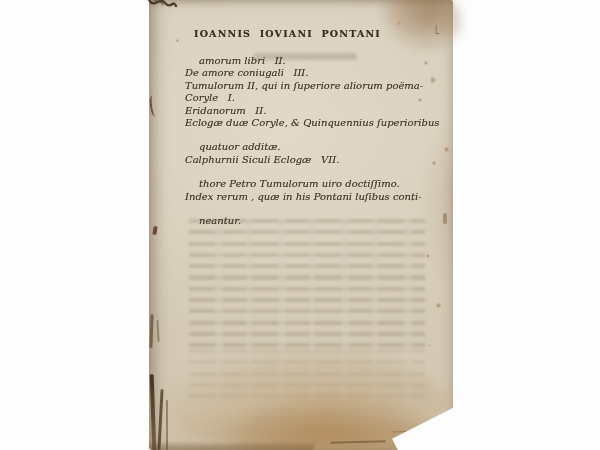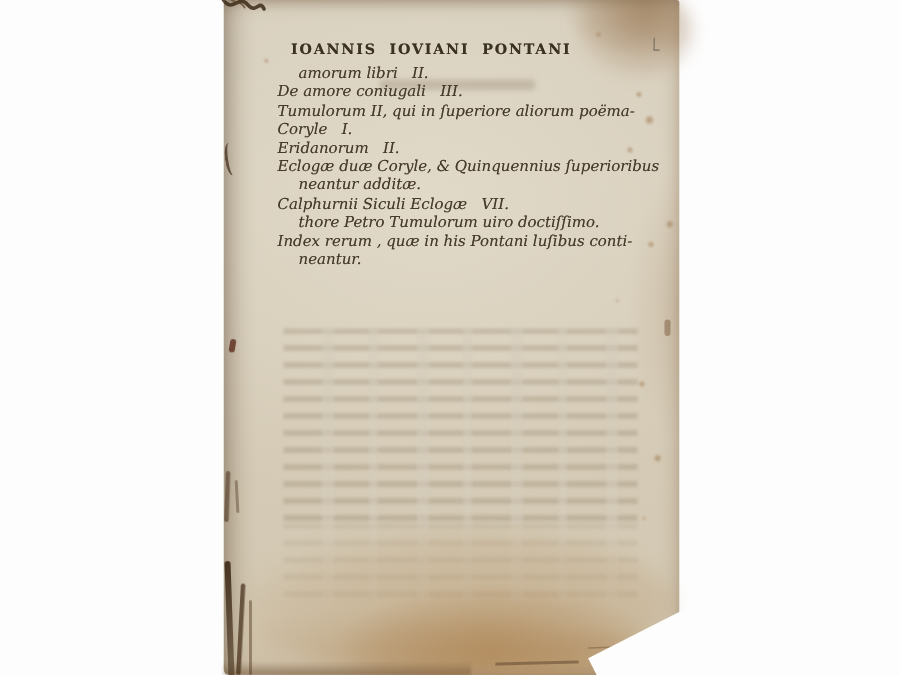--- a/index.html
+++ b/index.html
@@ -43,30 +43,30 @@
     color:#453a2b;
     text-shadow:0 0 .4px rgba(60,45,30,.55);
   }
   .title{
     font-family:"DejaVu Serif", serif;
     font-size:9.5px;font-weight:700;font-style:normal;
     letter-spacing:1.2px;word-spacing:4px;
     color:#3b3123;
     padding-left:9px;
     line-height:13px;
-    margin-bottom:4px;
+    margin-bottom:15px;
     white-space:pre;
   }
   .line{
     font-family:"DejaVu Serif", serif;
     font-style:italic;
     font-size:10px;line-height:12.4px;
     white-space:pre;
   }
-  .ind{padding-left:14px;}
+  .ind{padding-left:14px;margin-top:12px;}
 
   
   .ghost-heading{
     position:absolute;left:104px;top:53px;width:104px;height:7px;
     background:rgba(128,112,88,.28);
     filter:blur(1.6px);border-radius:3px;
   }
   
   .ghost-rows{
     position:absolute;left:40px;top:219px;width:236px;height:130px;
@@ -185,21 +185,21 @@
     <div class="pencil">L</div>
 
     <div class="text-block">
       <div class="title">IOANNIS IOVIANI PONTANI</div>
       <div class="line ind">amorum libri   II.</div>
       <div class="line">De amore coniugali   III.</div>
       <div class="line">Tumulorum II, qui in ſuperiore aliorum poëma-</div>
       <div class="line">Coryle   I.</div>
       <div class="line">Eridanorum   II.</div>
       <div class="line">Eclogæ duæ Coryle, &amp; Quinquennius ſuperioribus</div>
-      <div class="line ind">neantur additæ.</div>
+      <div class="line ind">quatuor additæ.</div>
       <div class="line">Calphurnii Siculi Eclogæ   VII.</div>
       <div class="line ind">thore Petro Tumulorum uiro doctiſſimo.</div>
       <div class="line">Index rerum , quæ in his Pontani luſibus conti-</div>
       <div class="line ind">neantur.</div>
     </div>
 
     <div class="corner-wear"></div>
 
   </div>
 </div>

